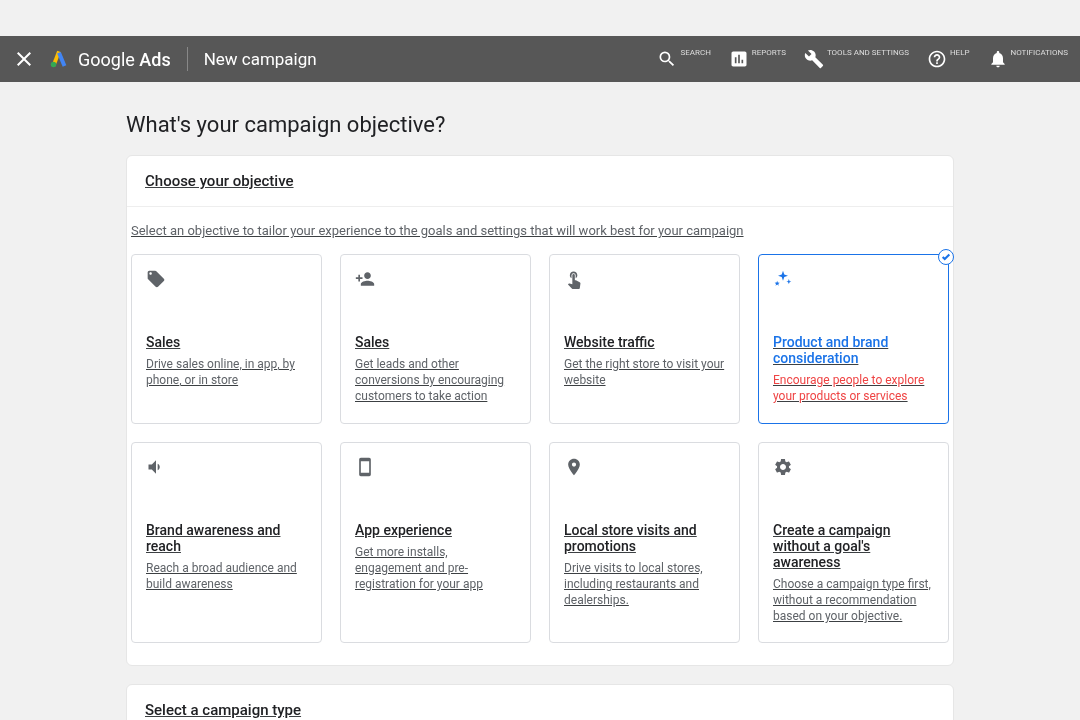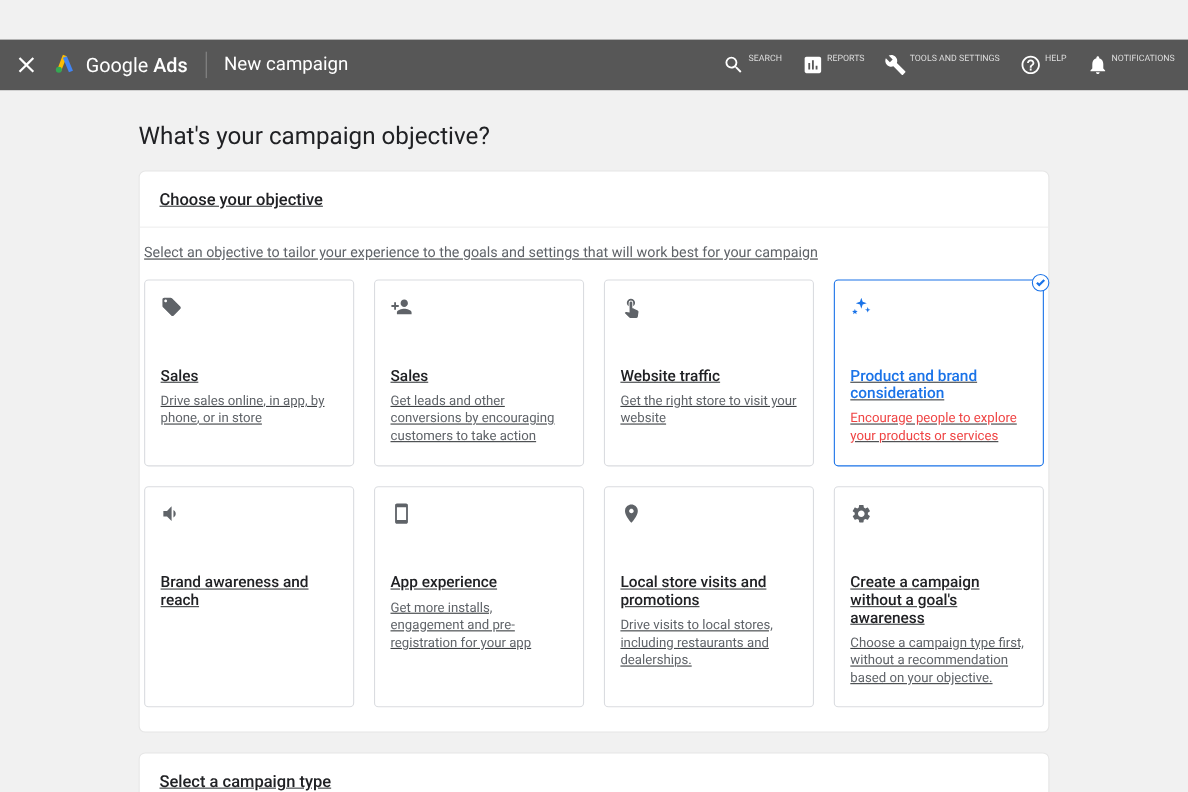--- a/index.html
+++ b/index.html
@@ -151,20 +151,21 @@
               </svg></div>
           <div class="ttl">Product and brand consideration</div>
           <div class="desc">Encourage people to explore your products or services</div>
         </div>
 
         <div class="card">
           <div class="ic"><svg viewBox="0 0 24 24">
                 <path d="M3 9v6h4l5 5V4L7 9H3zm13.5 3c0-1.77-1.02-3.29-2.5-4.03v8.05c1.48-.73 2.5-2.25 2.5-4.02z"></path>
               </svg></div>
           <div class="ttl">Brand awareness and reach</div>
+          <div class="desc">Reach a broad audience and build awareness</div>
         </div>
 
         <div class="card">
           <div class="ic"><svg viewBox="0 0 24 24">
                 <path d="M17 1H7c-1.1 0-2 .9-2 2v18c0 1.1.9 2 2 2h10c1.1 0 2-.9 2-2V3c0-1.1-.9-2-2-2zm0 18H7V5h10v14z"></path>
               </svg></div>
           <div class="ttl">App experience</div>
           <div class="desc">Get more installs, engagement and pre-registration for your app</div>
         </div>
 

